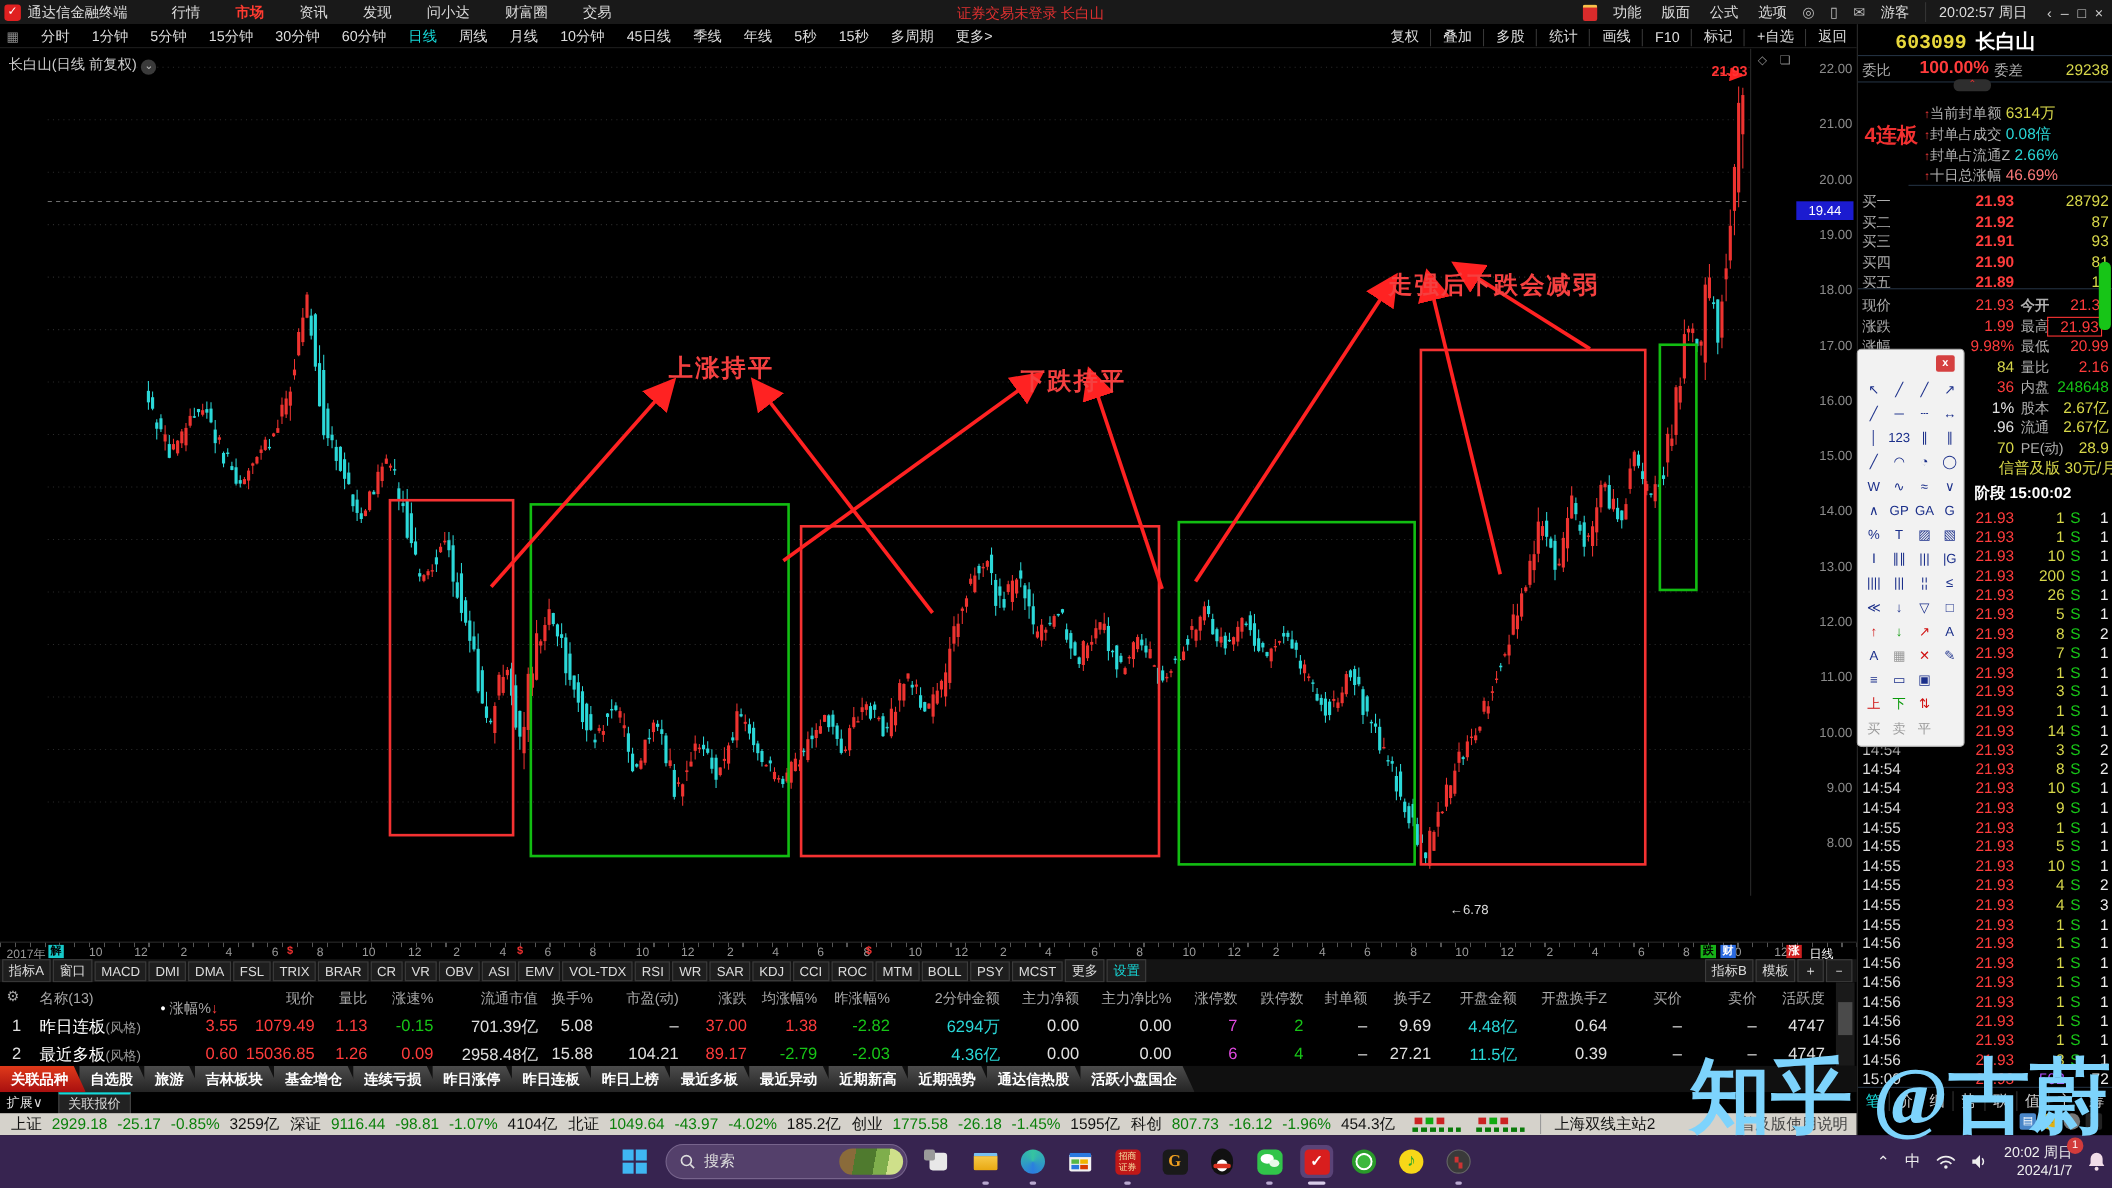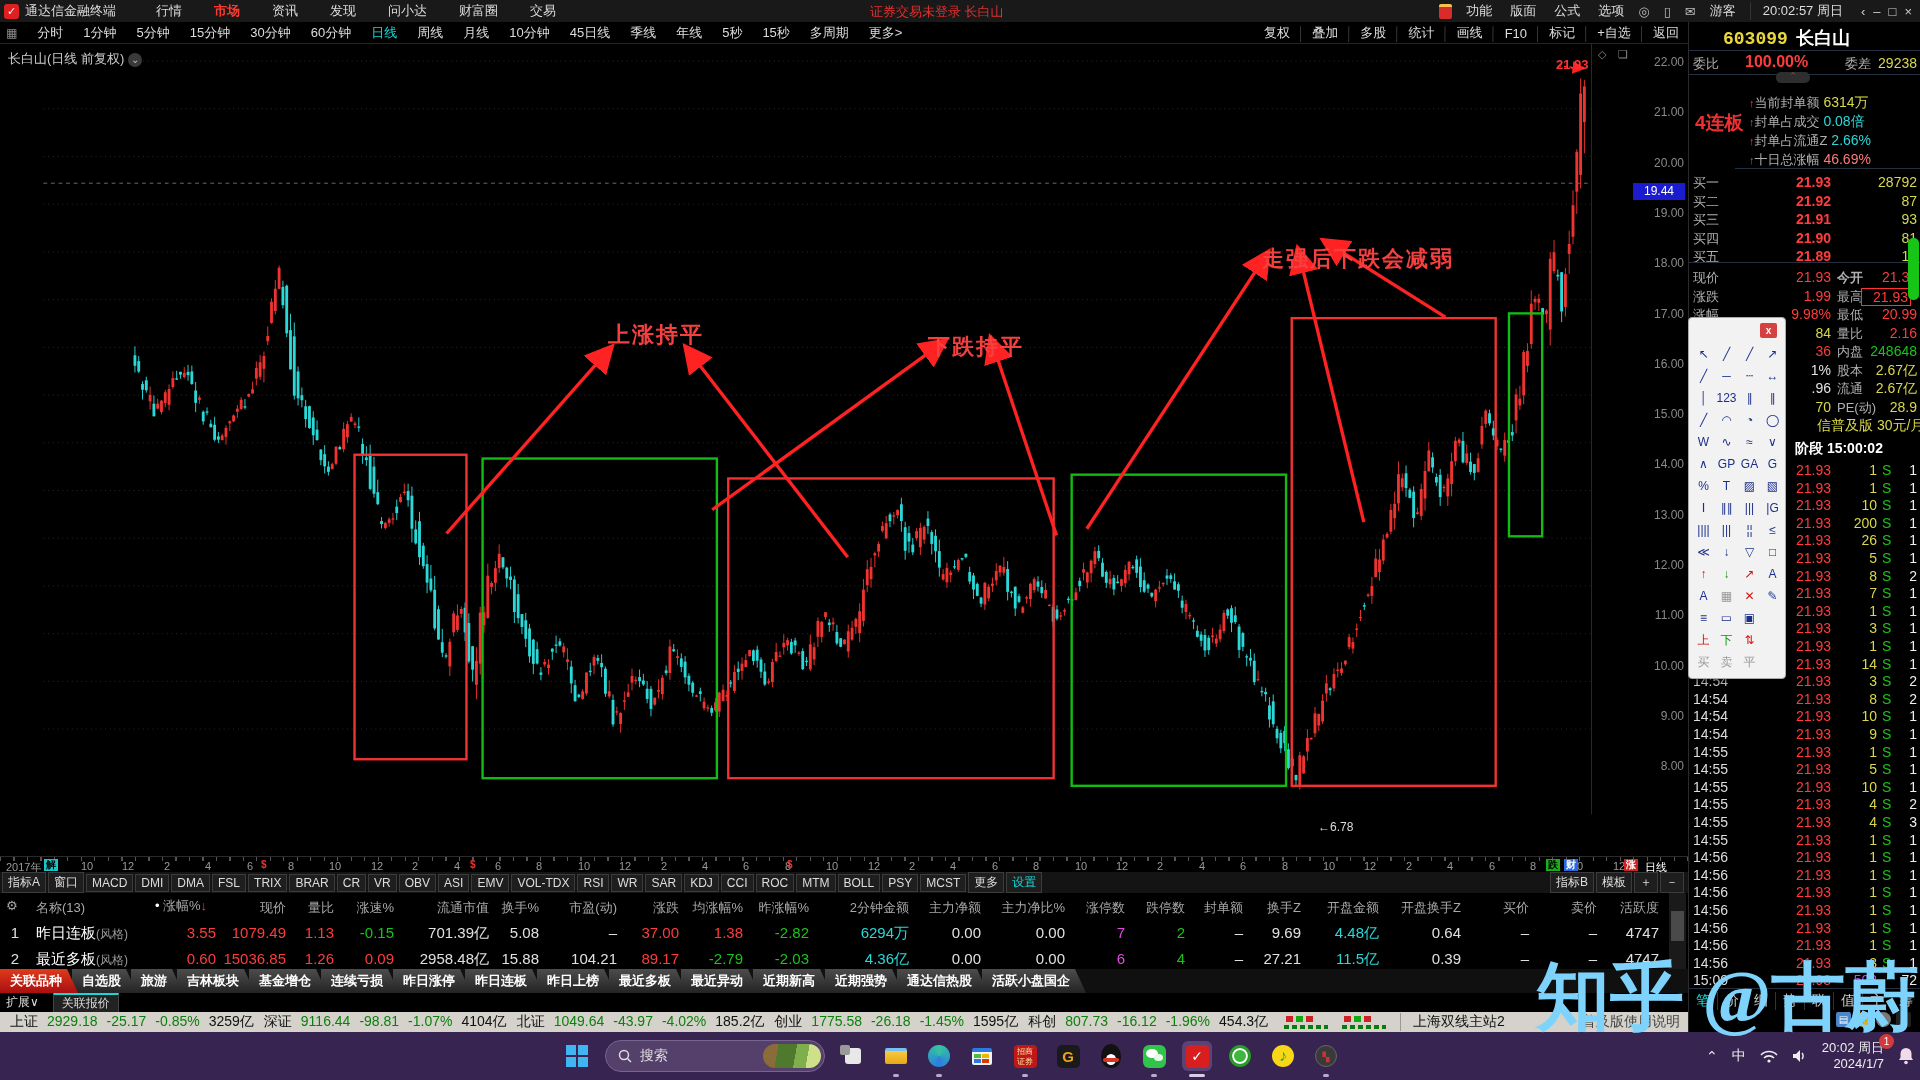--- a/index.html
+++ b/index.html
@@ -103,21 +103,21 @@
   #palette { position:absolute; left:1688px; top:317px; width:98px; height:362px; background:#f2f2f2;
     border:1px solid #aaa; border-radius:4px; box-shadow:2px 3px 6px rgba(0,0,0,.6); z-index:30; }
   #pal-close { position:absolute; right:8px; top:5px; width:17px; height:15px; background:#d54040;
     color:#fff; font-size:10px; font-weight:bold; text-align:center; line-height:15px; border-radius:2px; }
   #pal-grid { position:absolute; left:3px; top:25px; display:grid; grid-template-columns:repeat(4,23px);
     grid-auto-rows:22px; }
   .pal-cell { color:#1b2f8a; font-size:12px; text-align:center; line-height:22px; overflow:hidden; }
   .pc-r { color:#d01010; } .pc-g { color:#0a9a0a; } .pc-x { color:#999; }
   
   #taskbar { position:absolute; left:0; top:1032px; width:1920px; height:48px; background:#372450; }
-  #tb-icons { position:absolute; left:562px; top:0; height:48px; display:flex; align-items:center; gap:13px; }
+  #tb-icons { position:absolute; left:562px; top:0; height:48px; display:flex; align-items:center; gap:13px;font-family:Liberation Serif, serif; }
   .tico { position:relative; width:30px; height:30px; display:flex; align-items:center; justify-content:center; }
   .tico .dot { position:absolute; bottom:-6px; left:50%; transform:translateX(-50%);
     width:6px; height:3px; border-radius:2px; background:#b9a9cf; }
   .tico.active { background:#5a4377; border-radius:6px; }
   .tico.active .dot { width:16px; background:#d8cce8; }
   #winstart { display:grid; grid-template-columns:10px 10px; grid-auto-rows:10px; gap:2px; }
   #winstart div { background:#3fb6f2; }
   #searchpill { width:220px; height:32px; background:#54406b; border:1px solid #77648c; border-radius:16px;
     display:flex; align-items:center; color:#ddd; font-size:14px; gap:8px; padding-left:12px; position:relative; }
   #bingimg { position:absolute; right:3px; top:3px; width:58px; height:24px; border-radius:12px;
@@ -1134,21 +1134,21 @@
         <span class="ind">指标B</span>
         <span class="ind">模板</span>
         <span class="ind">＋</span>
         <span class="ind">－</span>
       </span>
     </div>
 
   <div id="tablezone">
       <span class="tcell th" style="left:6px;top:5px;">⚙</span>
       <span class="tcell th" style="left:36px;width:140px;top:6px;text-align:left;">名称(13)</span>
-      <span class="tcell th" style="left:146px;width:70px;top:4px;text-align:center;"><span style="color:#fff;">•</span> 涨幅%<span class="up">↓</span></span>
+      <span class="tcell th" style="left:146px;width:70px;top:15px;text-align:left;"><span style="color:#fff;">•</span> 涨幅%<span class="up">↓</span></span>
       <span class="tcell th" style="left:216px;width:70px;top:6px;text-align:right;">现价</span>
       <span class="tcell th" style="left:286px;width:48px;top:6px;text-align:right;">量比</span>
       <span class="tcell th" style="left:334px;width:60px;top:6px;text-align:right;">涨速%</span>
       <span class="tcell th" style="left:394px;width:95px;top:6px;text-align:right;">流通市值</span>
       <span class="tcell th" style="left:489px;width:50px;top:6px;text-align:right;">换手%</span>
       <span class="tcell th" style="left:539px;width:78px;top:6px;text-align:right;">市盈(动)</span>
       <span class="tcell th" style="left:617px;width:62px;top:6px;text-align:right;">涨跌</span>
       <span class="tcell th" style="left:679px;width:64px;top:6px;text-align:right;">均涨幅%</span>
       <span class="tcell th" style="left:743px;width:66px;top:6px;text-align:right;">昨涨幅%</span>
       <span class="tcell th" style="left:809px;width:100px;top:6px;text-align:right;">2分钟金额</span>
@@ -1296,21 +1296,21 @@
   </div>
 
   <div id="rightpanel">
     <div class="rp-abs" style="left:34px;top:4px;font-family:Liberation Mono, monospace;">
       <span id="rp-code">603099</span>
       <span id="rp-name">长白山</span>
     </div>
     <div class="sep" style="top:28px;"></div>
     <div class="rp-abs ilab" style="left:4px;top:33px;">委比</div>
     <div class="rp-abs up" style="left:56px;top:31px;font-size:16px;font-weight:bold;">100.00%</div>
-    <div class="rp-abs ilab" style="left:124px;top:33px;margin-left:32px;">委差</div>
+    <div class="rp-abs ilab" style="left:124px;top:33px;">委差</div>
     <div class="rp-abs yellow r" style="left:158px;top:33px;width:70px;">29238</div>
     <div class="sep" style="top:52px;"></div>
     <div id="collapse">⌃</div>
     <div class="rp-abs" id="streak" style="left:6px;top:88px;">4连板</div>
     <div id="infoblock">
         <div class="rp-abs" style="left:60px;top:72px;"><span class="up" style="font-size:11px;">↑</span><span class="ilab">当前封单额</span> <span class="yellow">6314万</span></div>
         <div class="rp-abs" style="left:60px;top:91px;"><span class="up" style="font-size:11px;">↑</span><span class="ilab">封单占成交</span> <span class="cyan">0.08倍</span></div>
         <div class="rp-abs" style="left:60px;top:110px;"><span class="up" style="font-size:11px;">↑</span><span class="ilab">封单占流通Z</span> <span class="cyan">2.66%</span></div>
         <div class="rp-abs" style="left:60px;top:129px;"><span class="up" style="font-size:11px;">↑</span><span class="ilab">十日总涨幅</span> <span class="pink">46.69%</span></div>
       </div>

